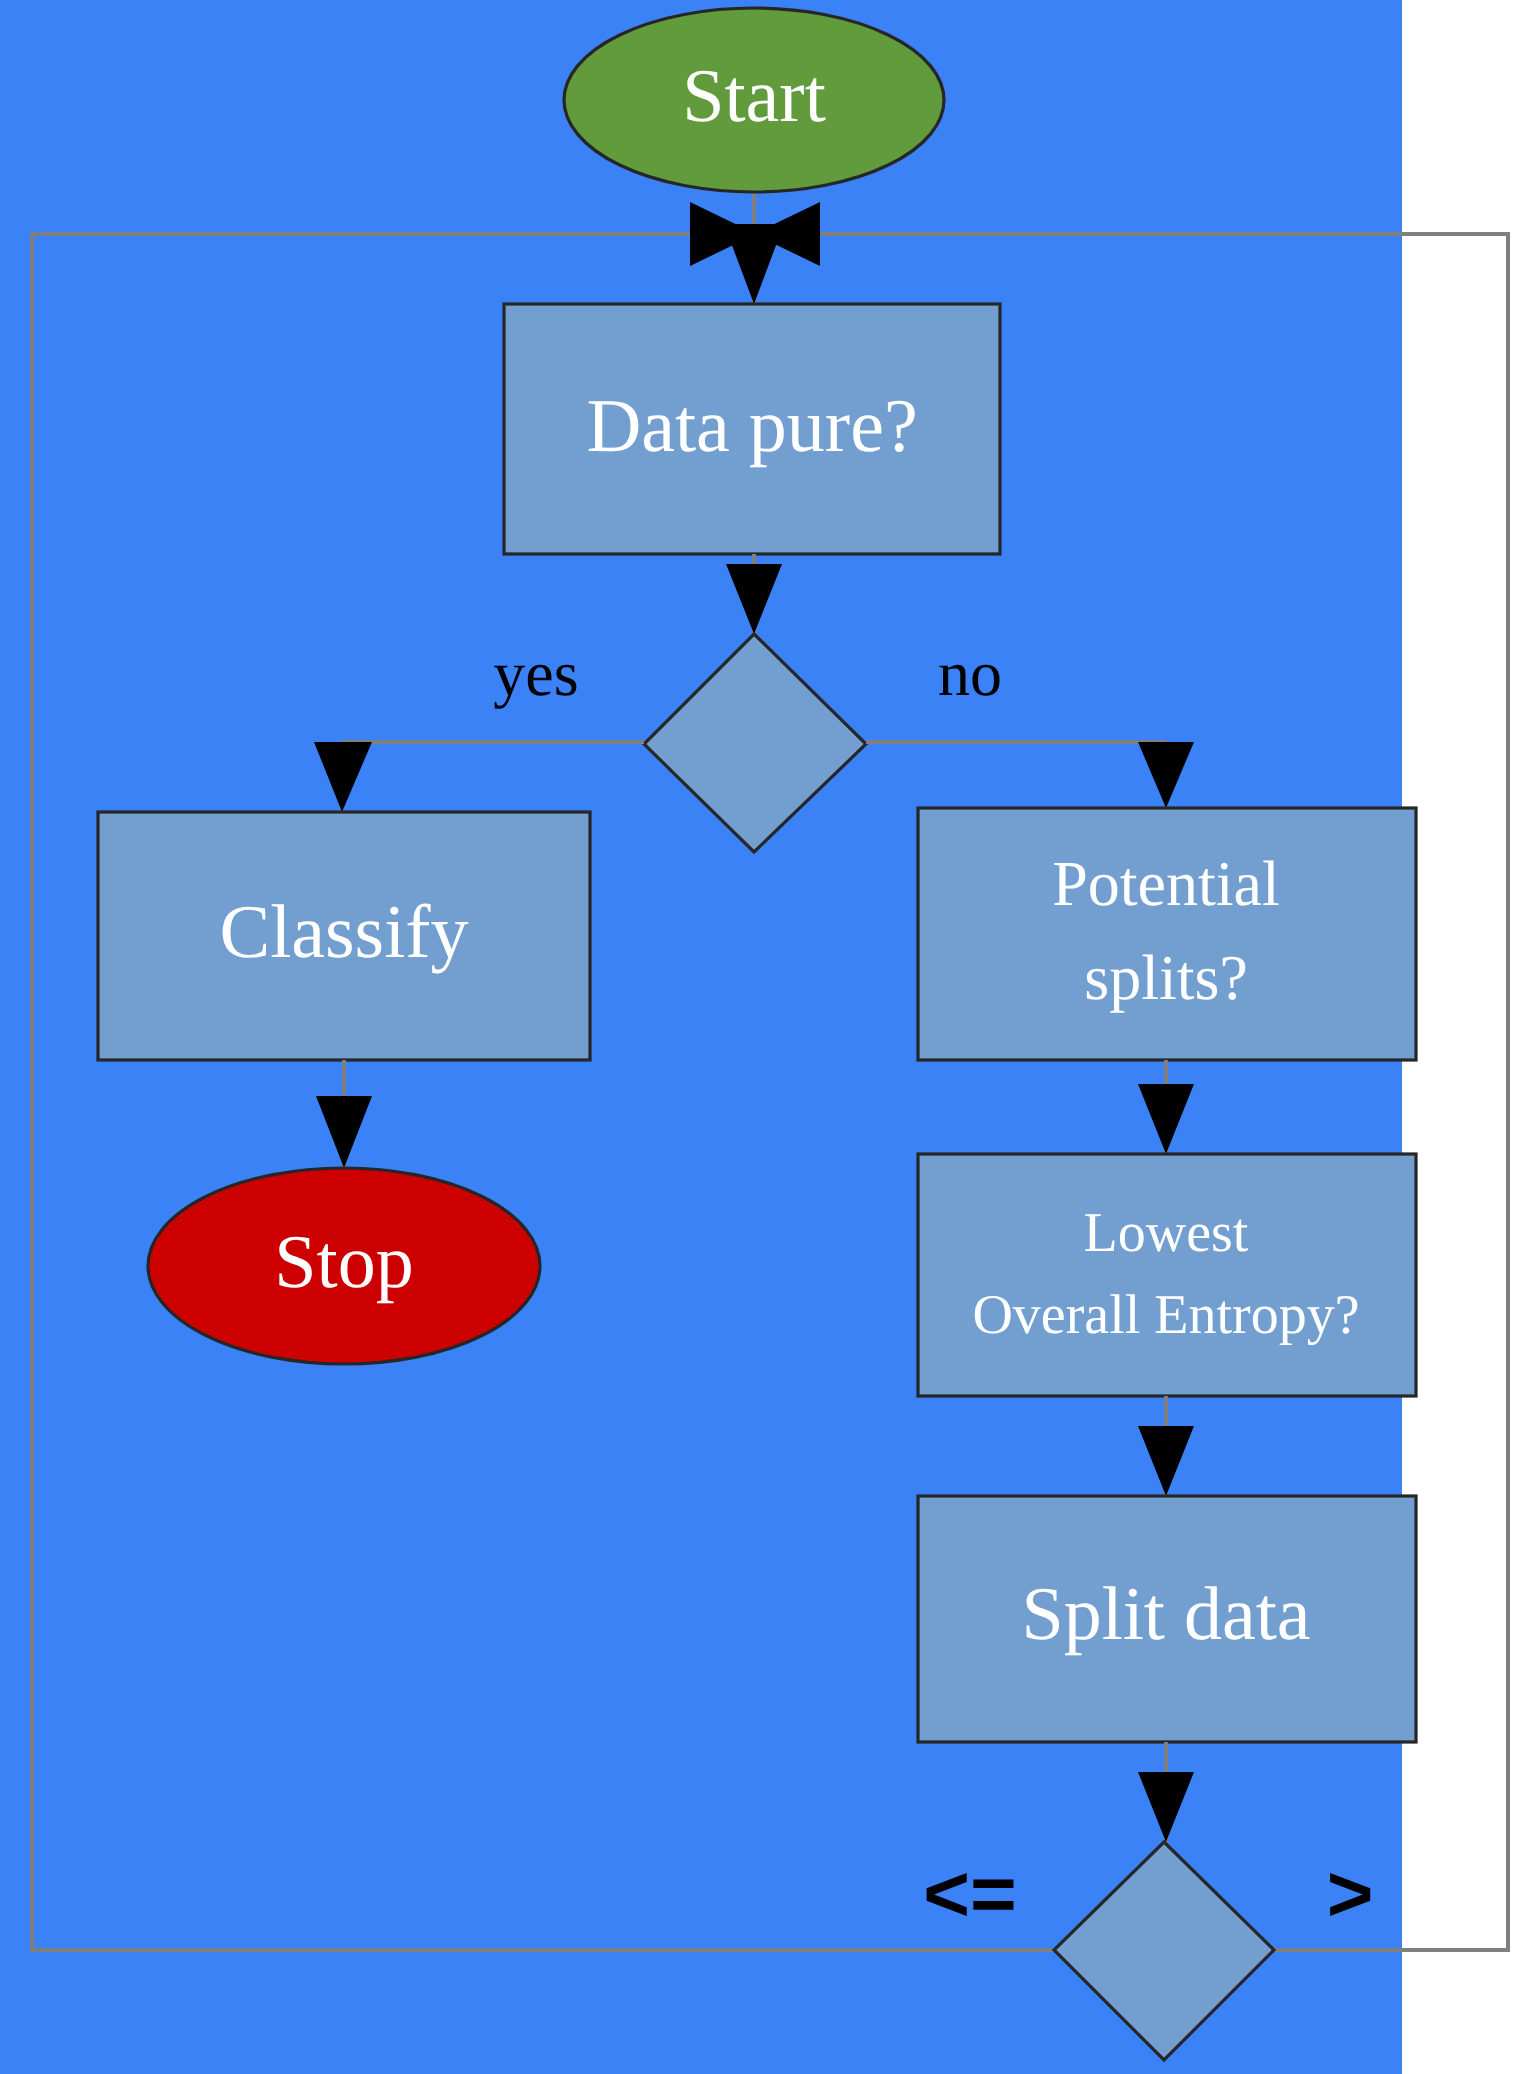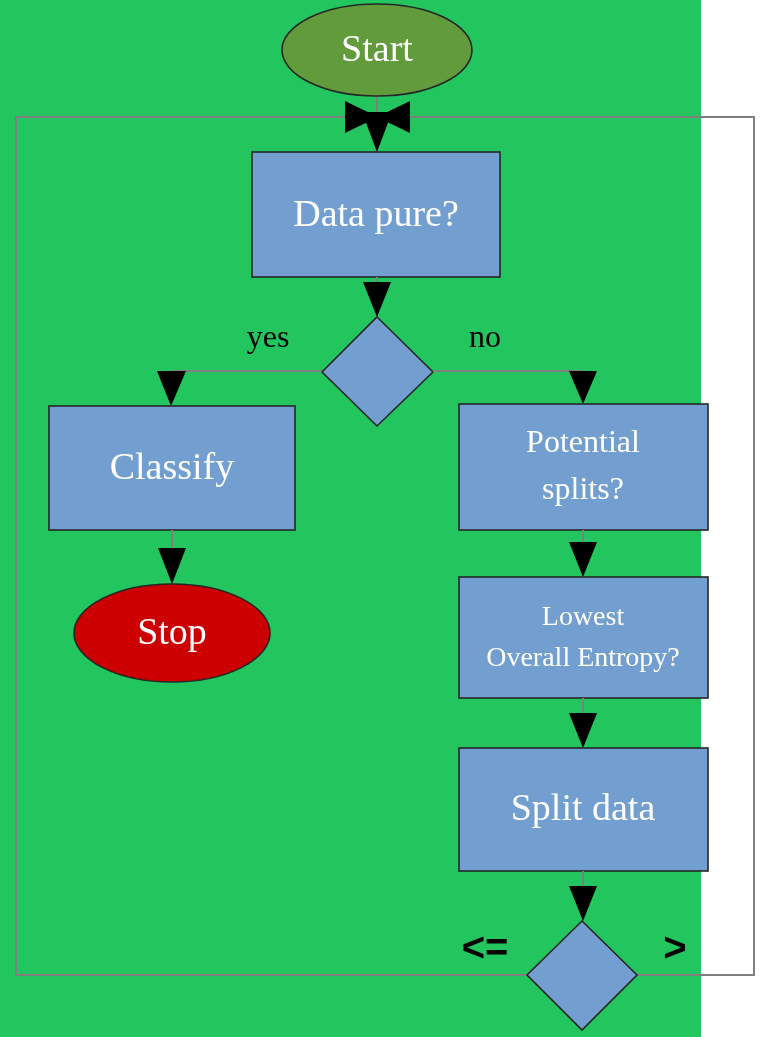--- a/index.html
+++ b/index.html
@@ -10,21 +10,21 @@
   body {
     width: 768px;
     height: 1037px;
     font-family: "Liberation Serif", "DejaVu Serif", serif;
     overflow: hidden;
   }
   #diagram-root {
     position: relative;
     width: 701px;
     height: 1037px;
-    background: #22c55e;
+    background: #3b82f6;
   }
   svg#flowchart {
     display: block;
     width: 768px;
     height: 1037px;
   }
   .node-shape {
     stroke: #262626;
     stroke-width: 1.6;
   }

